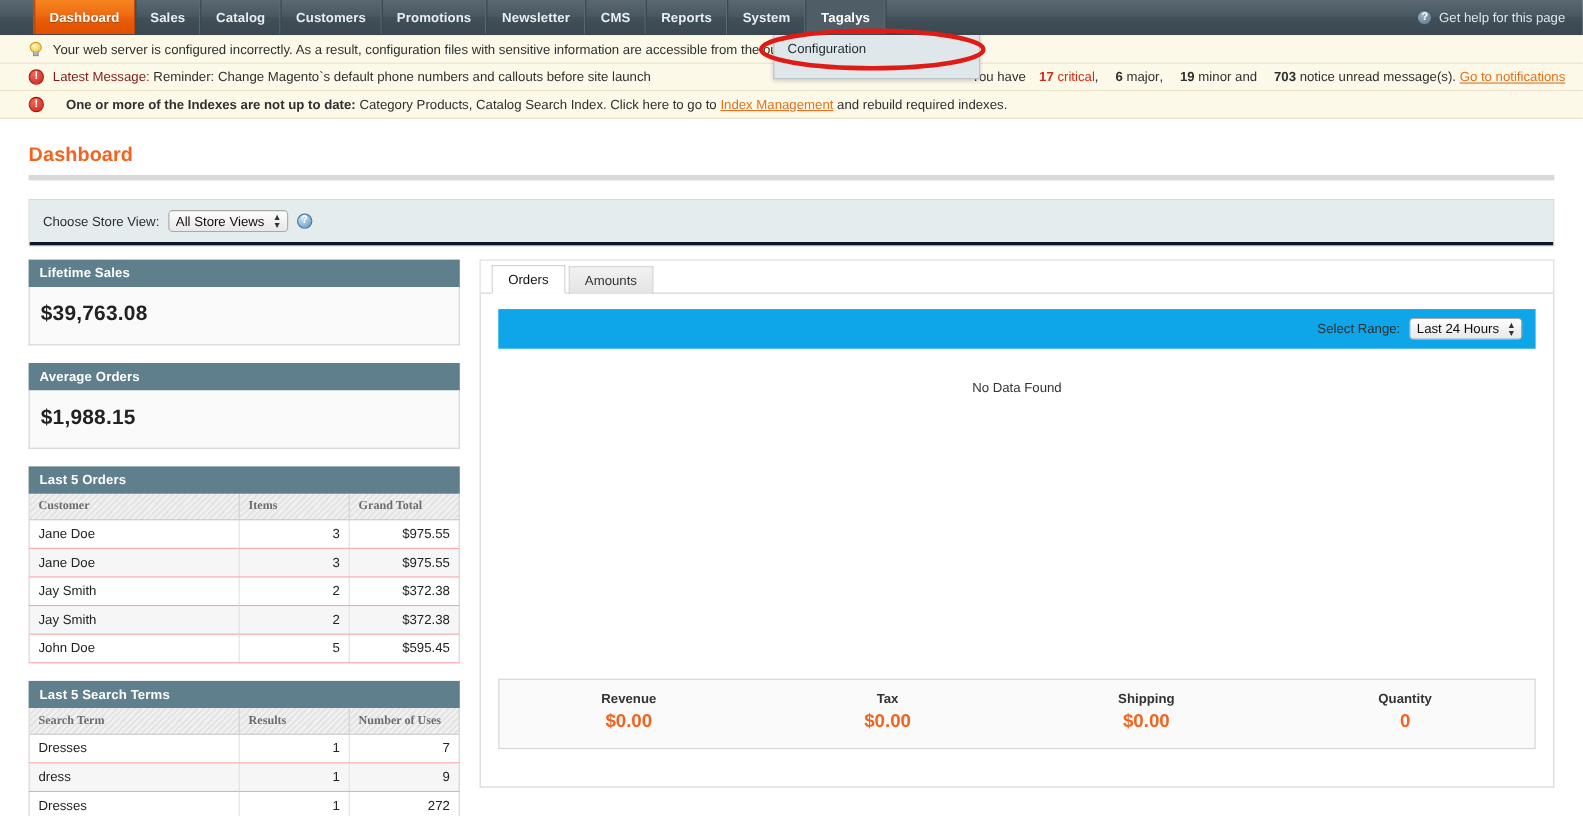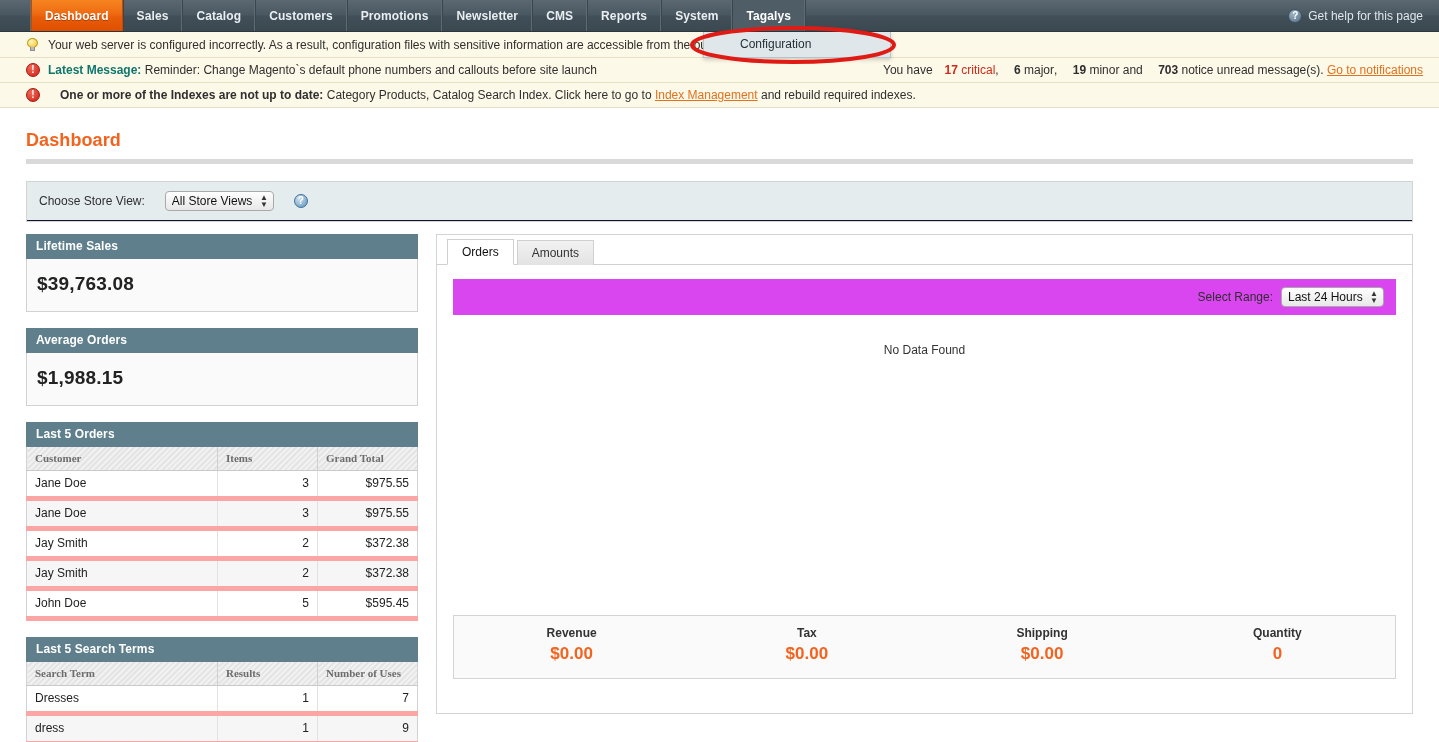--- a/index.html
+++ b/index.html
@@ -71,26 +71,25 @@
     position: absolute;
     left: 703px; top: 32px;
     width: 188px;
     background: #dfe7ea;
     border: 1px solid #b7c3c8;
     border-top: none;
     z-index: 40;
     box-shadow: 0 2px 4px rgba(0,0,0,.18);
   }
   .nav-dropdown-item {
-    padding: 5px 10px 6px 12px;
+    padding: 5px 10px 20px 12px;
     font-size: 12px;
     color: #1f2d33;
     cursor: pointer;
     white-space: nowrap;
-    margin-left: 24px;
   }
 
   
   .annotation-ellipse {
     position: absolute;
     left: 688px; top: 25px;
     width: 210px; height: 40px;
     z-index: 90;
     pointer-events: none;
   }
@@ -130,21 +129,21 @@
   }
   .alert-icon {
     width: 14px; height: 14px; border-radius: 50%;
     background: radial-gradient(circle at 35% 28%, #f06a5a, #cf2216);
     border: 1px solid #a5170d;
     display: flex; align-items: center; justify-content: center;
     color: #fff; font-size: 10px; font-weight: bold; line-height: 1;
   }
   .bold { font-weight: bold; margin-left: 12px; }
   .red { color: #d02a18; }
-  .orange-bold { color: #0f766e; font-weight: bold; }
+  .orange-bold { color: #7f1d1d; font-weight: normal; }
   .link-u { color: #e2711d; text-decoration: underline; cursor: pointer; }
   .link-idx { color: #e2711d; text-decoration: underline; cursor: pointer; }
 
   
   .content { padding: 0 26px; background: #fff; }
   .page-title {
     color: #f4631e;
     font-size: 18px;
     font-weight: bold;
     margin: 22px 0 8px 0;
@@ -152,23 +151,23 @@
   }
   .title-rule {
     height: 5px;
     background: #d9d9d9;
     margin-bottom: 17px;
   }
 
   .panel-outer { border: 1px solid #d4d4d4; background: #fff; }
   .storeview-bar {
     background: #e4ecee;
-    border-bottom: 1px solid #0f172a;
+    border-bottom: 3px solid #0f172a;
     padding: 9px 12px;
-    display: flex; align-items: center; gap: 20px;
+    display: flex; align-items: center; gap: 8px;
     font-size: 12px;
   }
   .storeview-label { color: #2f2f2f; }
   select.sel {
     font-family: "Liberation Sans", sans-serif;
     font-size: 12px;
     padding: 2px 20px 2px 6px;
     border: 1px solid #a9a9a9;
     border-radius: 4px;
     background: linear-gradient(to bottom, #ffffff 0%, #f2f2f2 52%, #e8e8e8 100%);
@@ -238,21 +237,21 @@
     padding: 5px 8px 6px;
     border-right: 1px solid #cfcfcf;
     border-bottom: 1px solid #c9c9c9;
     white-space: nowrap;
     font-family: Liberation Serif, serif;
   }
   table.grid th:last-child { border-right: none; }
   table.grid td {
     padding: 5px 8px 6px;
     border-right: 1px solid #e2e2e2;
-    border-bottom: 5px solid #fca5a5;
+    border-bottom: 1px solid #fca5a5;
     color: #222;
     white-space: nowrap;
   }
   table.grid td:last-child { border-right: none; }
   table.grid tr:nth-child(odd) td { background: #ffffff; }
   table.grid tr:nth-child(even) td { background: #f6f6f6; }
   .num { text-align: right; }
   .col-mid { width: 100px; }
   .col-end { width: 100px; }
 
@@ -278,21 +277,21 @@
     top: 1px;
   }
   .tab.active {
     background: #ffffff;
     color: #111;
     border-bottom: 1px solid #fff;
     font-weight: normal;
   }
   .tab-content { padding: 14px 16px 10px; }
   .range-bar {
-    background: #d946ef;
+    background: #0ea5e9;
     padding: 8px 12px;
     display: flex; align-items: center; justify-content: flex-end;
     gap: 8px;
     font-size: 12px;
   }
   .chart-area {
     height: 300px;
     display: flex; align-items: flex-start; justify-content: center;
     padding-top: 28px;
     color: #333; font-size: 12px;

